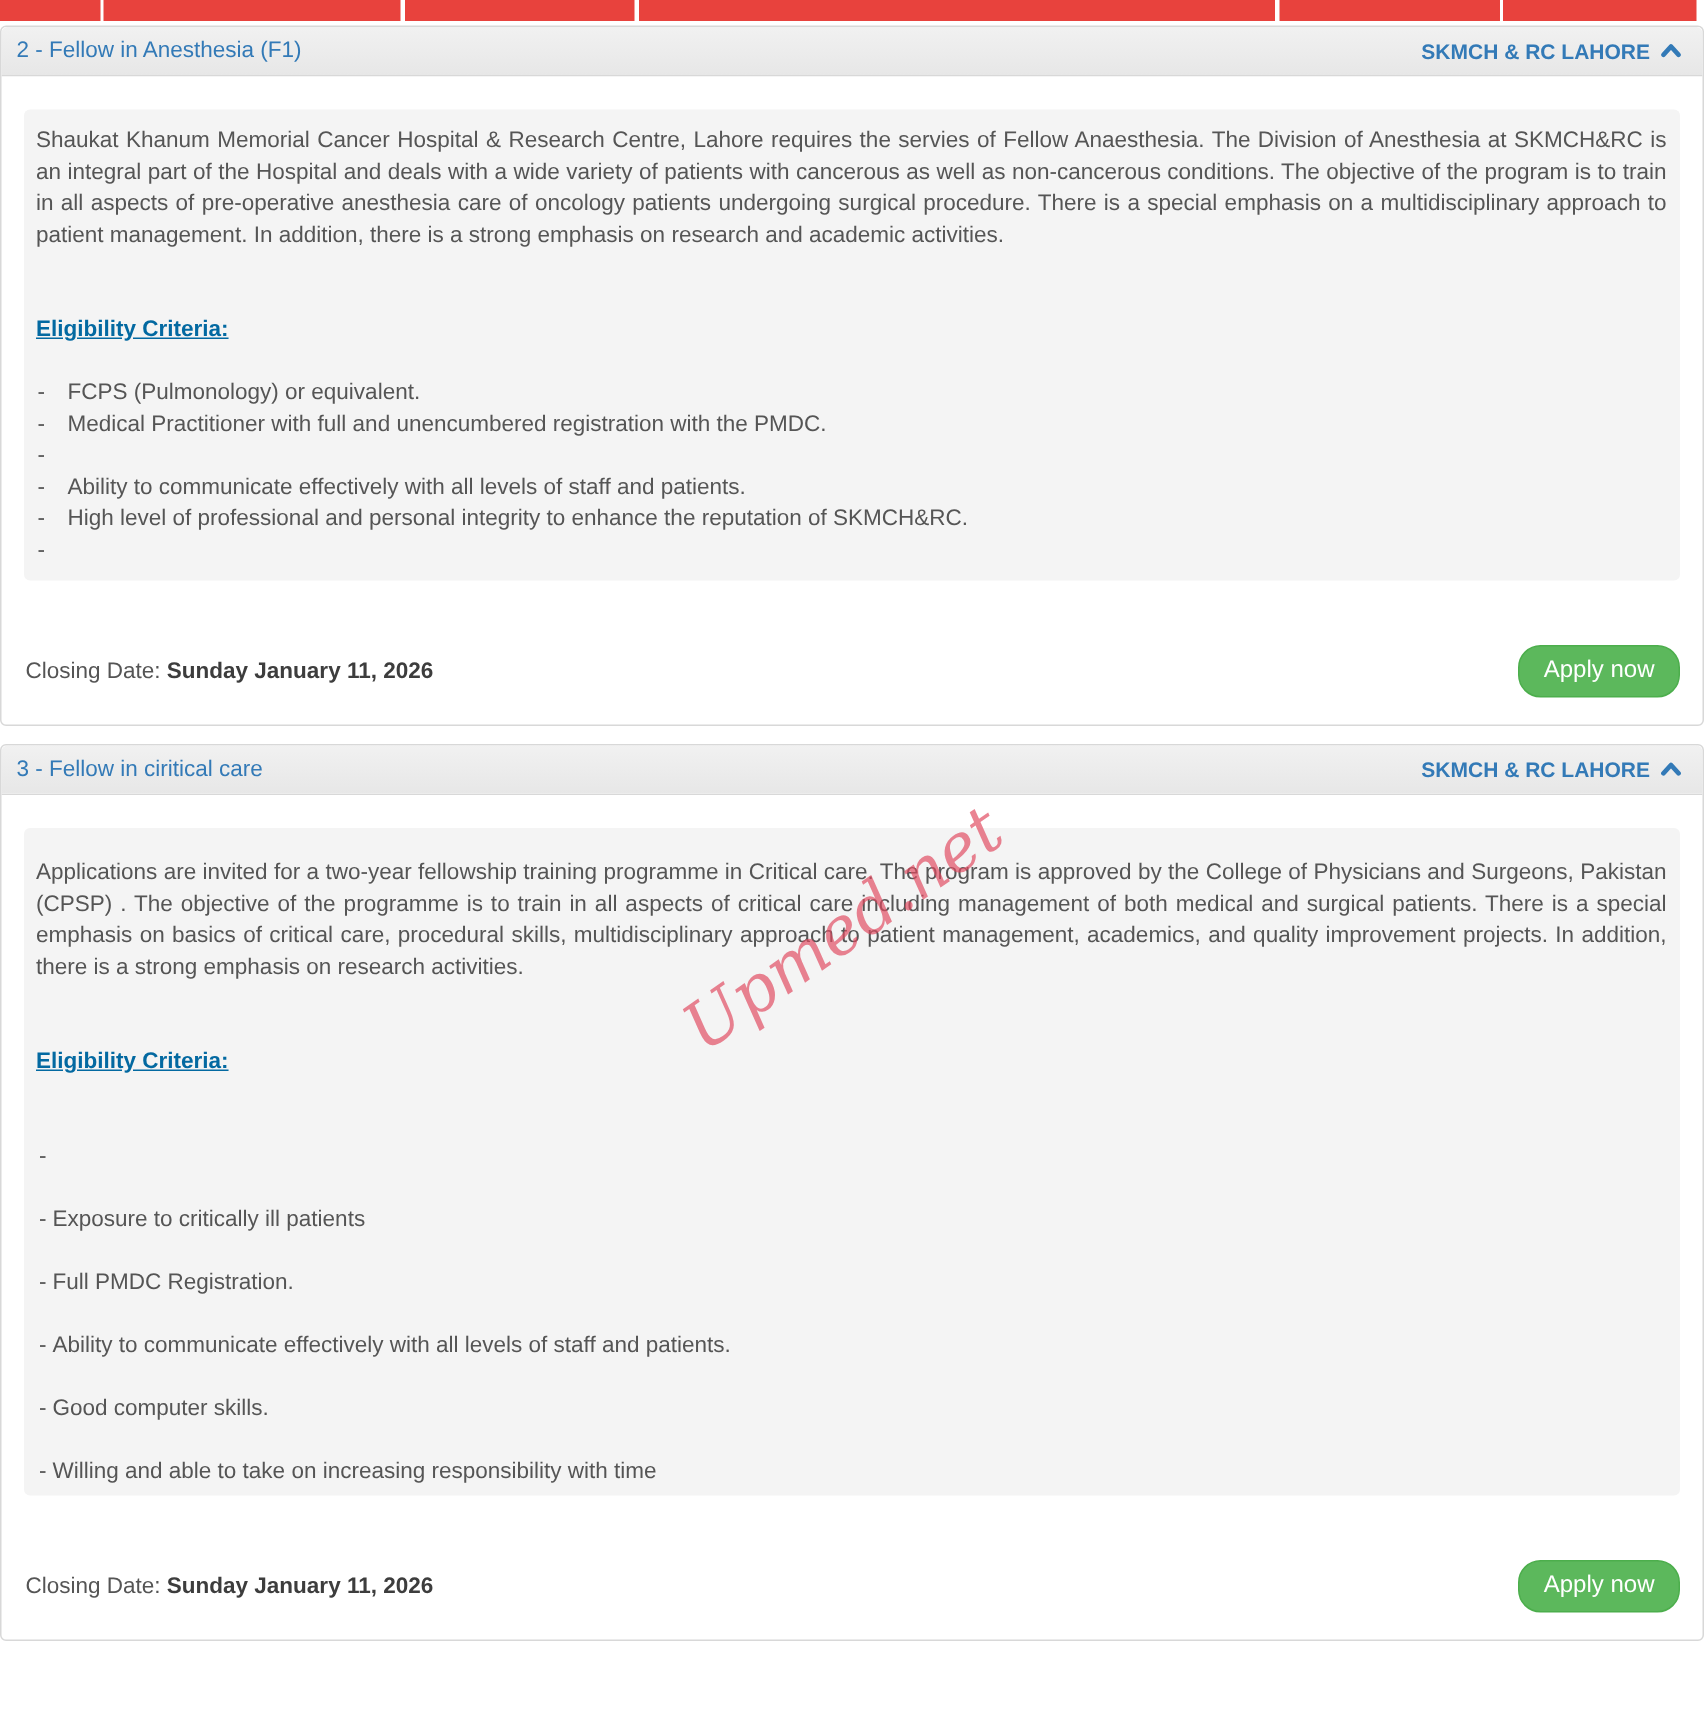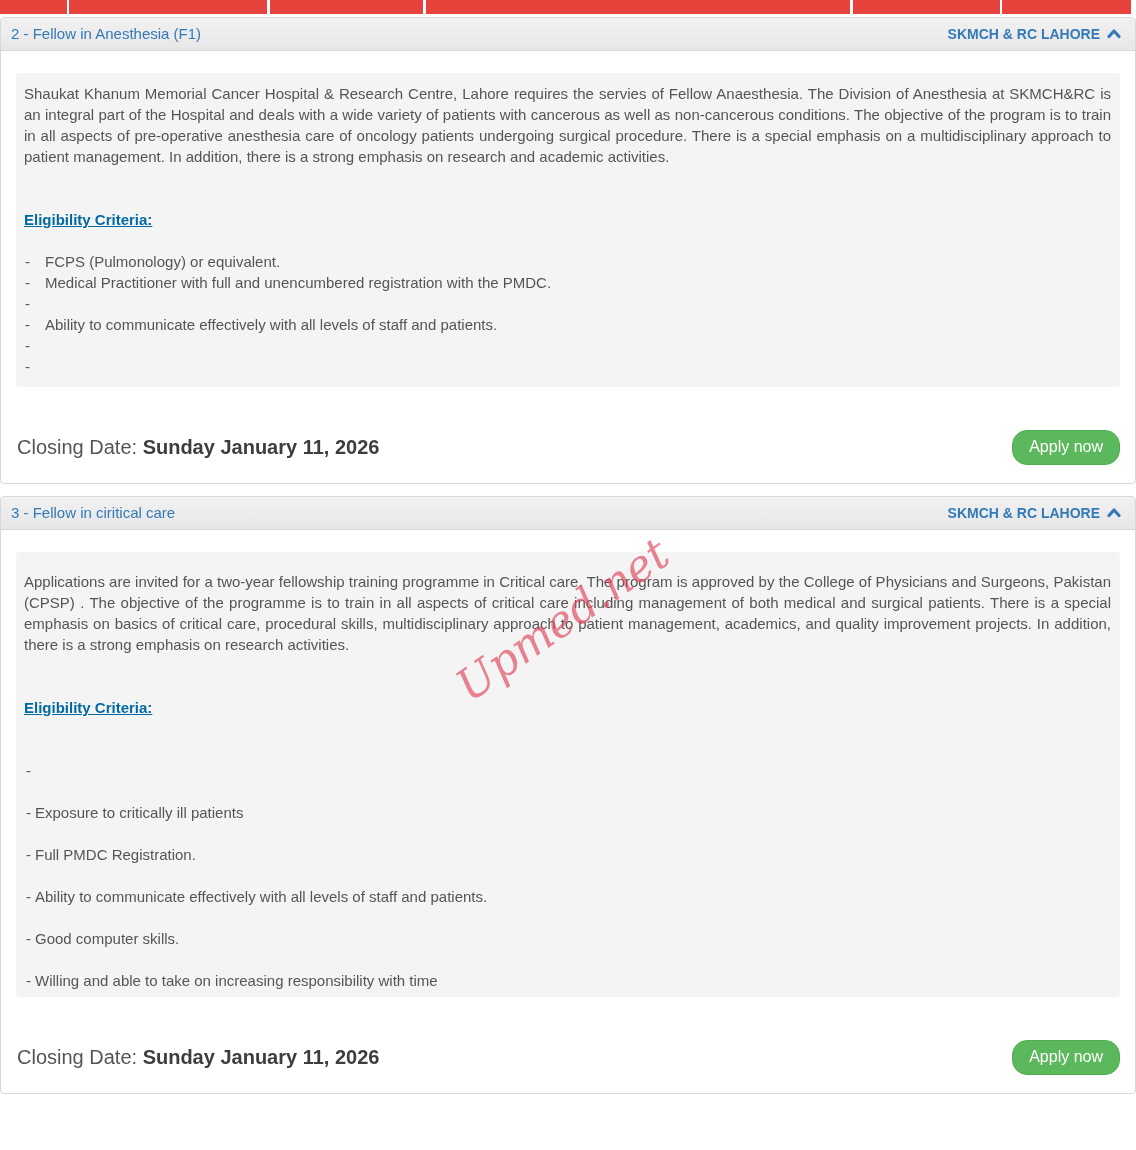--- a/index.html
+++ b/index.html
@@ -73,21 +73,21 @@
   .list-compact .crit-item { margin-bottom: 0; }
   .list-spaced .crit-item .dash { width: 11px; padding-left: 2px; }
   .list-spaced .crit-item { margin-bottom: 21px; }
   .list-spaced .crit-item:last-child { margin-bottom: 0; }
 
   .closing-row {
     margin-top: 43px;
     display: flex; justify-content: space-between; align-items: center;
     padding-left: 1px;
   }
-  .closing-text { font-size: 20px; color: #555; }
+  .closing-text { font-size: 15px; color: #555; }
   .closing-text b { color: #3d3d3d; }
 
   .apply-btn {
     background: #5cb85c;
     border: 1px solid #4cae4c;
     border-radius: 15px;
     color: #fff;
     font-family: "Liberation Sans", sans-serif;
     font-size: 16px;
     padding: 7px 16px 8px 16px;
@@ -150,20 +150,21 @@
         </div>
           <div class="crit-item">
           <span class="dash">-</span>
         </div>
           <div class="crit-item">
           <span class="dash">-</span>
           <span class="crit-text">Ability to communicate effectively with all levels of staff and patients.</span>
         </div>
           <div class="crit-item">
           <span class="dash">-</span>
+          <span class="crit-text">High level of professional and personal integrity to enhance the reputation of SKMCH&amp;RC.</span>
         </div>
           <div class="crit-item">
           <span class="dash">-</span>
         </div>
         </div>
     </div>
     <div class="closing-row">
       <span class="closing-text">
         <span>Closing Date:</span>
         <b>Sunday January 11, 2026</b>

